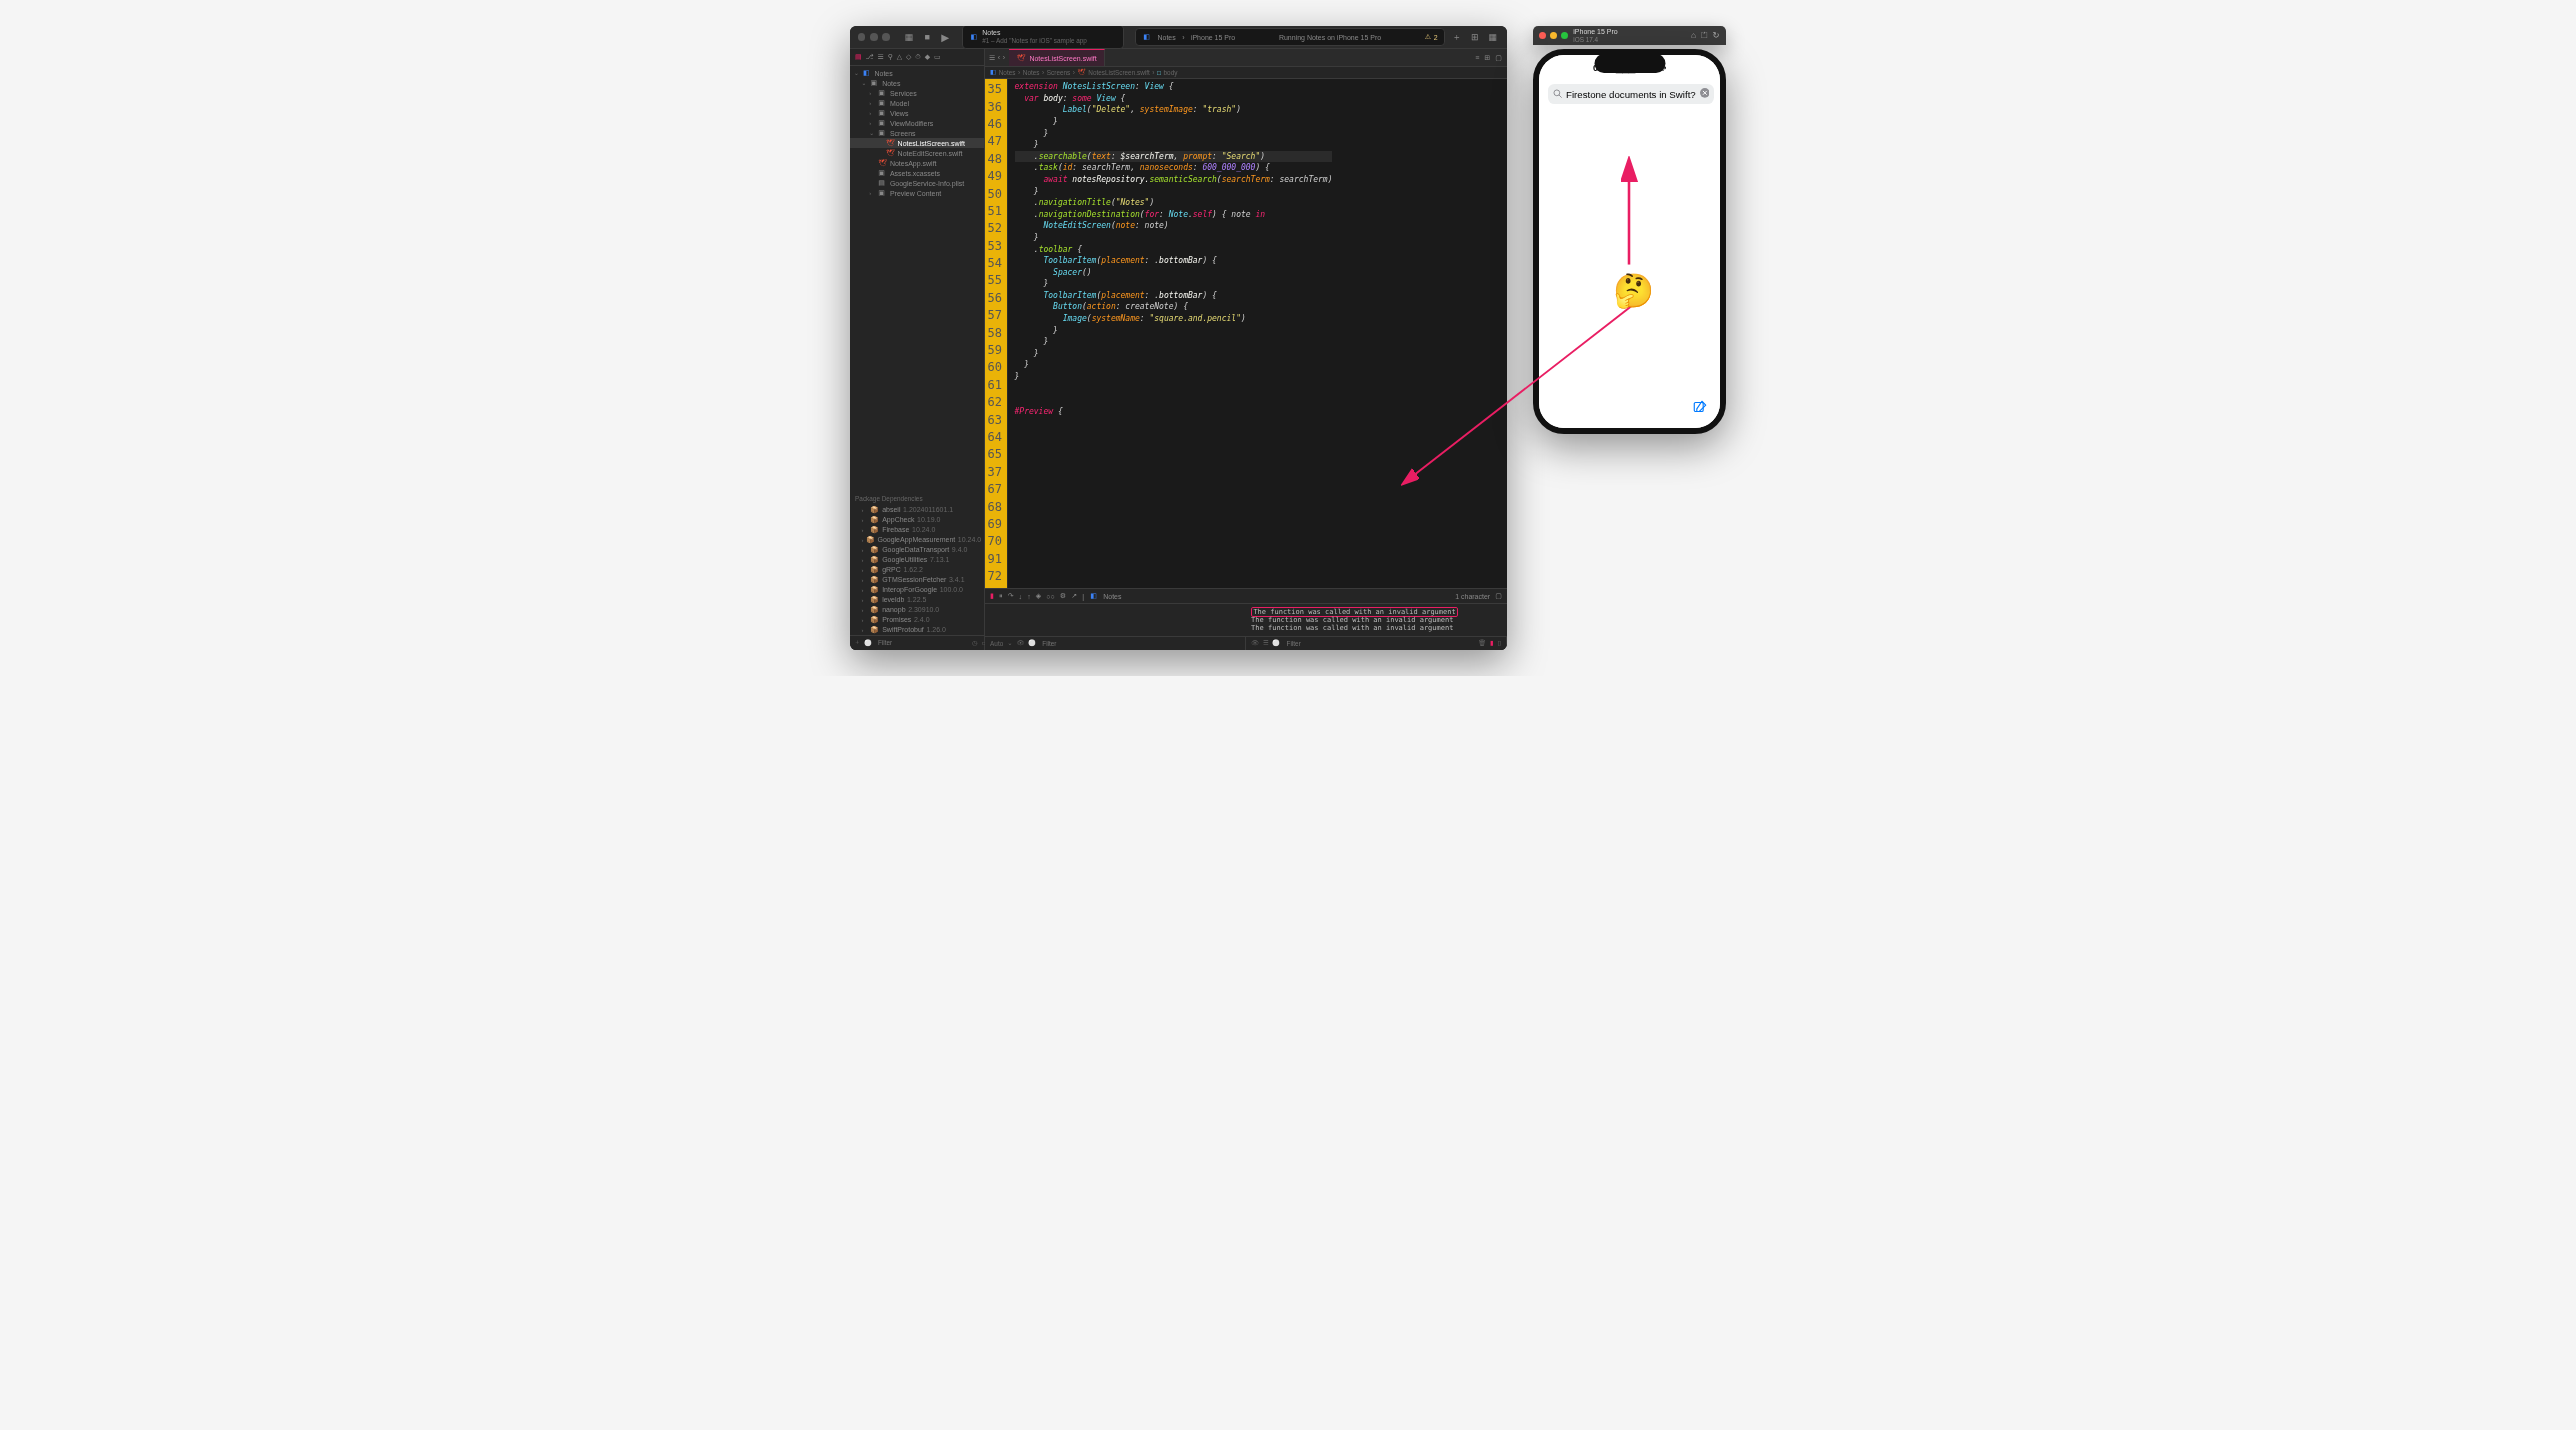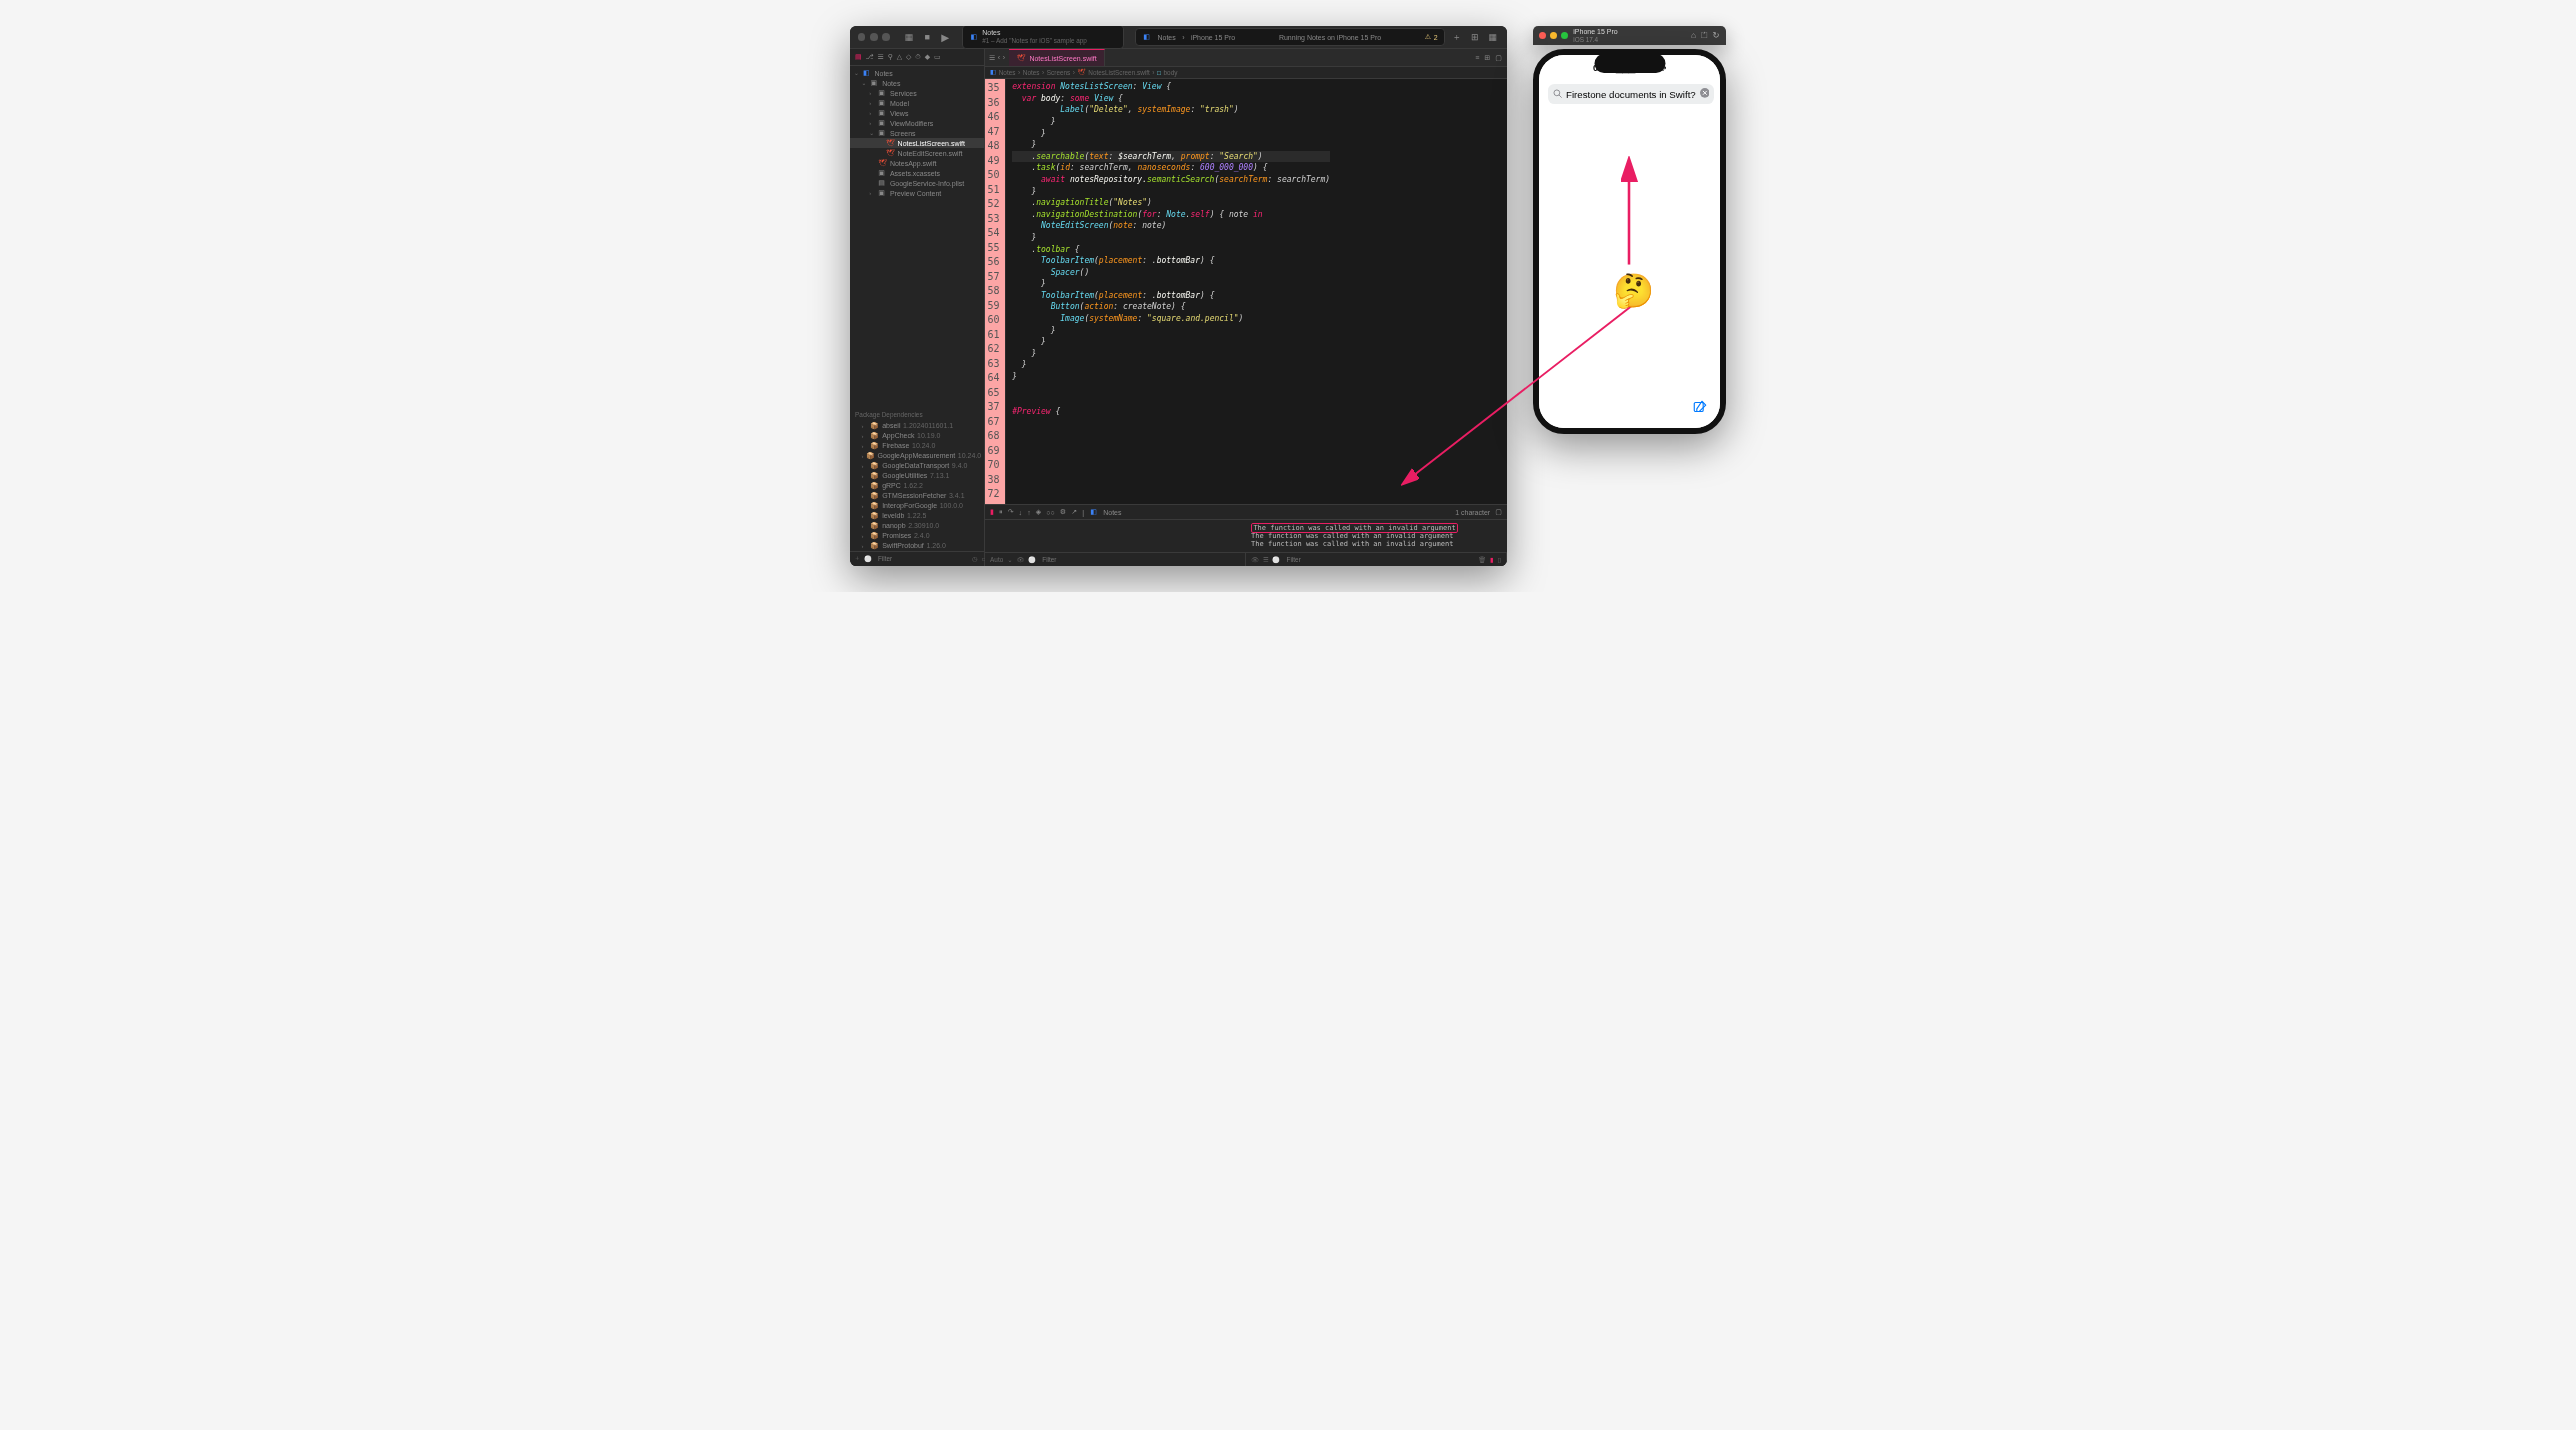--- a/index.html
+++ b/index.html
@@ -170,25 +170,25 @@
   .code {
     flex:1;
     background: #1a1a1a;
     font-family: "SF Mono", Menlo, Consolas, monospace;
     font-size: 8px;
     line-height: 1.45;
     display:flex;
     overflow:hidden;
   }
   .gutter {
-    background: #fca5a5;
+    background: #eab308;
     color: #555;
     text-align: right;
     padding: 2.6px 5.1px 2.6px 2.6px;
-    font-size: 10px;
+    font-size: 12px;
     user-select: none;
     border-right: 0.6px solid #2a2a2a;
   }
   .code-lines { padding: 2.6px 6.4px; white-space: pre; font-style: italic; }
   .kw { color: #f92672; }
   .type { color: #66d9ef; }
   .func { color: #a6e22e; }
   .str { color: #e6db74; }
   .prop { color: #f8f8f2; }
   .param { color: #fd971f; }
@@ -573,21 +573,21 @@
               <div>61</div>
               <div>62</div>
               <div>63</div>
               <div>64</div>
               <div>65</div>
               <div>37</div>
               <div>67</div>
               <div>68</div>
               <div>69</div>
               <div>70</div>
-              <div>38</div>
+              <div>91</div>
               <div>72</div>
             </div>
         <div class="code-lines" id="codelines"><div><span class="kw">extension </span><span class="type">NotesListScreen</span><span class="plain">: </span><span class="type">View</span><span class="plain"> {</span></div><div><span class="plain">  </span><span class="kw">var </span><span class="prop">body</span><span class="plain">: </span><span class="kw">some </span><span class="type">View</span><span class="plain"> {</span></div><div><span class="plain">          </span><span class="type">Label</span><span class="plain">(</span><span class="str">"Delete"</span><span class="plain">, </span><span class="param">systemImage</span><span class="plain">: </span><span class="str">"trash"</span><span class="plain">)</span></div><div><span class="plain">        }</span></div><div><span class="plain">      }</span></div><div><span class="plain">    }</span></div><div class="hl-line"><span class="plain">    .</span><span class="func">searchable</span><span class="plain">(</span><span class="param">text</span><span class="plain">: </span><span class="prop">$searchTerm</span><span class="plain">, </span><span class="param">prompt</span><span class="plain">: </span><span class="str">"Search"</span><span class="plain">)</span></div><div><span class="plain">    .</span><span class="func">task</span><span class="plain">(</span><span class="param">id</span><span class="plain">: searchTerm, </span><span class="param">nanoseconds</span><span class="plain">: </span><span class="num">600_000_000</span><span class="plain">) {</span></div><div><span class="plain">      </span><span class="kw">await </span><span class="prop">notesRepository.</span><span class="func">semanticSearch</span><span class="plain">(</span><span class="param">searchTerm</span><span class="plain">: searchTerm)</span></div><div><span class="plain">    }</span></div><div><span class="plain">    .</span><span class="func">navigationTitle</span><span class="plain">(</span><span class="str">"Notes"</span><span class="plain">)</span></div><div><span class="plain">    .</span><span class="func">navigationDestination</span><span class="plain">(</span><span class="kw">for</span><span class="plain">: </span><span class="type">Note</span><span class="plain">.</span><span class="kw">self</span><span class="plain">) { note </span><span class="kw">in</span></div><div><span class="plain">      </span><span class="type">NoteEditScreen</span><span class="plain">(</span><span class="param">note</span><span class="plain">: note)</span></div><div><span class="plain">    }</span></div><div><span class="plain">    .</span><span class="func">toolbar</span><span class="plain"> {</span></div><div><span class="plain">      </span><span class="type">ToolbarItem</span><span class="plain">(</span><span class="param">placement</span><span class="plain">: .</span><span class="prop">bottomBar</span><span class="plain">) {</span></div><div><span class="plain">        </span><span class="type">Spacer</span><span class="plain">()</span></div><div><span class="plain">      }</span></div><div><span class="plain">      </span><span class="type">ToolbarItem</span><span class="plain">(</span><span class="param">placement</span><span class="plain">: .</span><span class="prop">bottomBar</span><span class="plain">) {</span></div><div><span class="plain">        </span><span class="type">Button</span><span class="plain">(</span><span class="param">action</span><span class="plain">: createNote) {</span></div><div><span class="plain">          </span><span class="type">Image</span><span class="plain">(</span><span class="param">systemName</span><span class="plain">: </span><span class="str">"square.and.pencil"</span><span class="plain">)</span></div><div><span class="plain">        }</span></div><div><span class="plain">      }</span></div><div><span class="plain">    }</span></div><div><span class="plain">  }</span></div><div><span class="plain">}</span></div><div>&nbsp;</div><div>&nbsp;</div><div><span class="kw">#Preview</span><span class="plain"> {</span></div></div>
       </div>
 
       <div class="debug-area">
         <div class="debug-toolbar">
           <span style="color:#e91e63">▮</span>
           <span>⏸</span>
           <span>↷</span>

